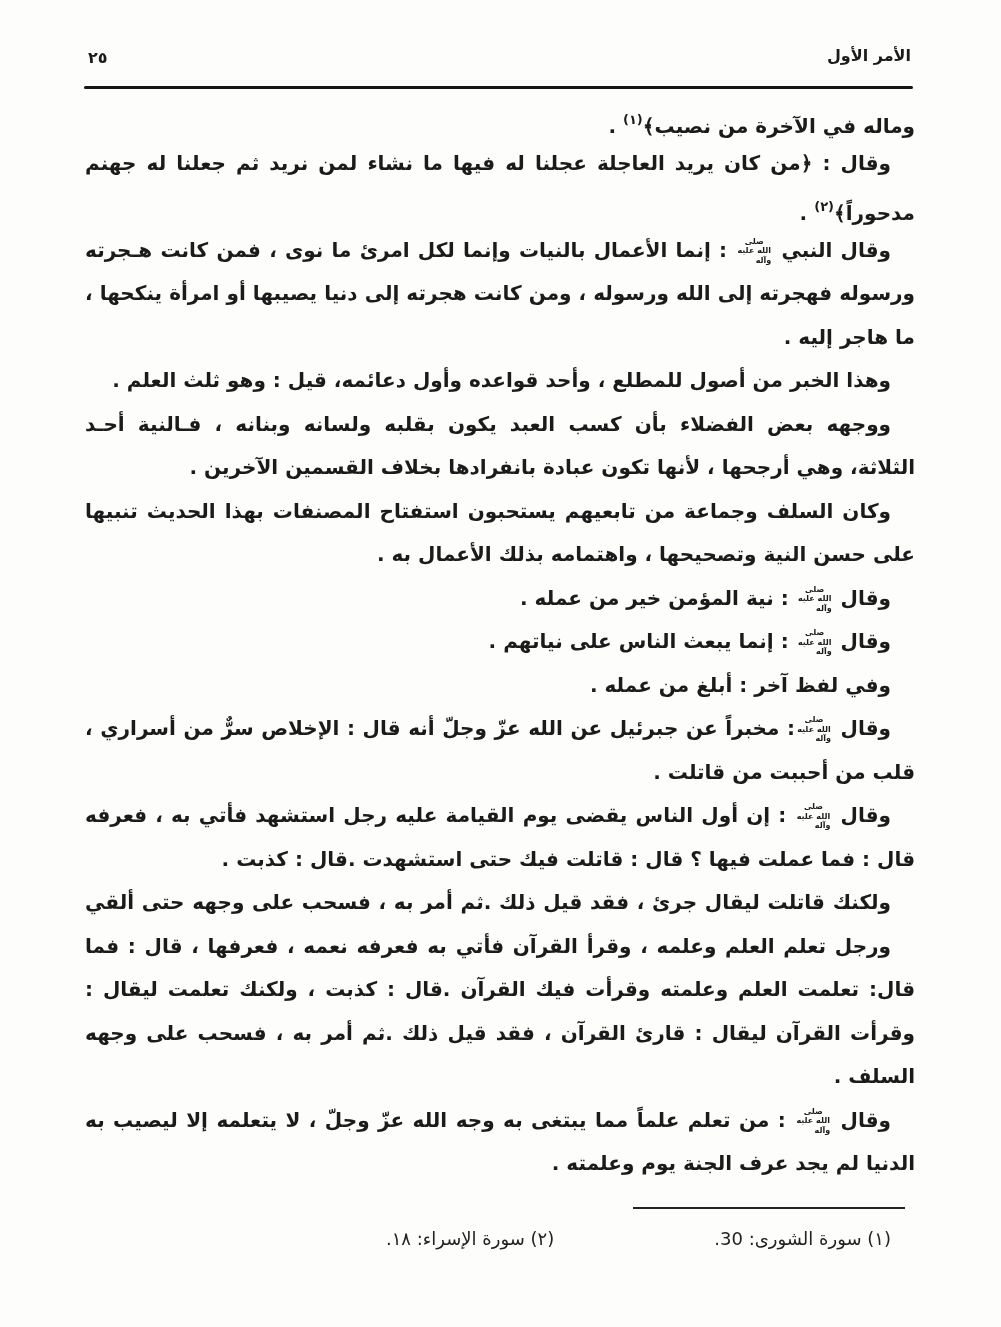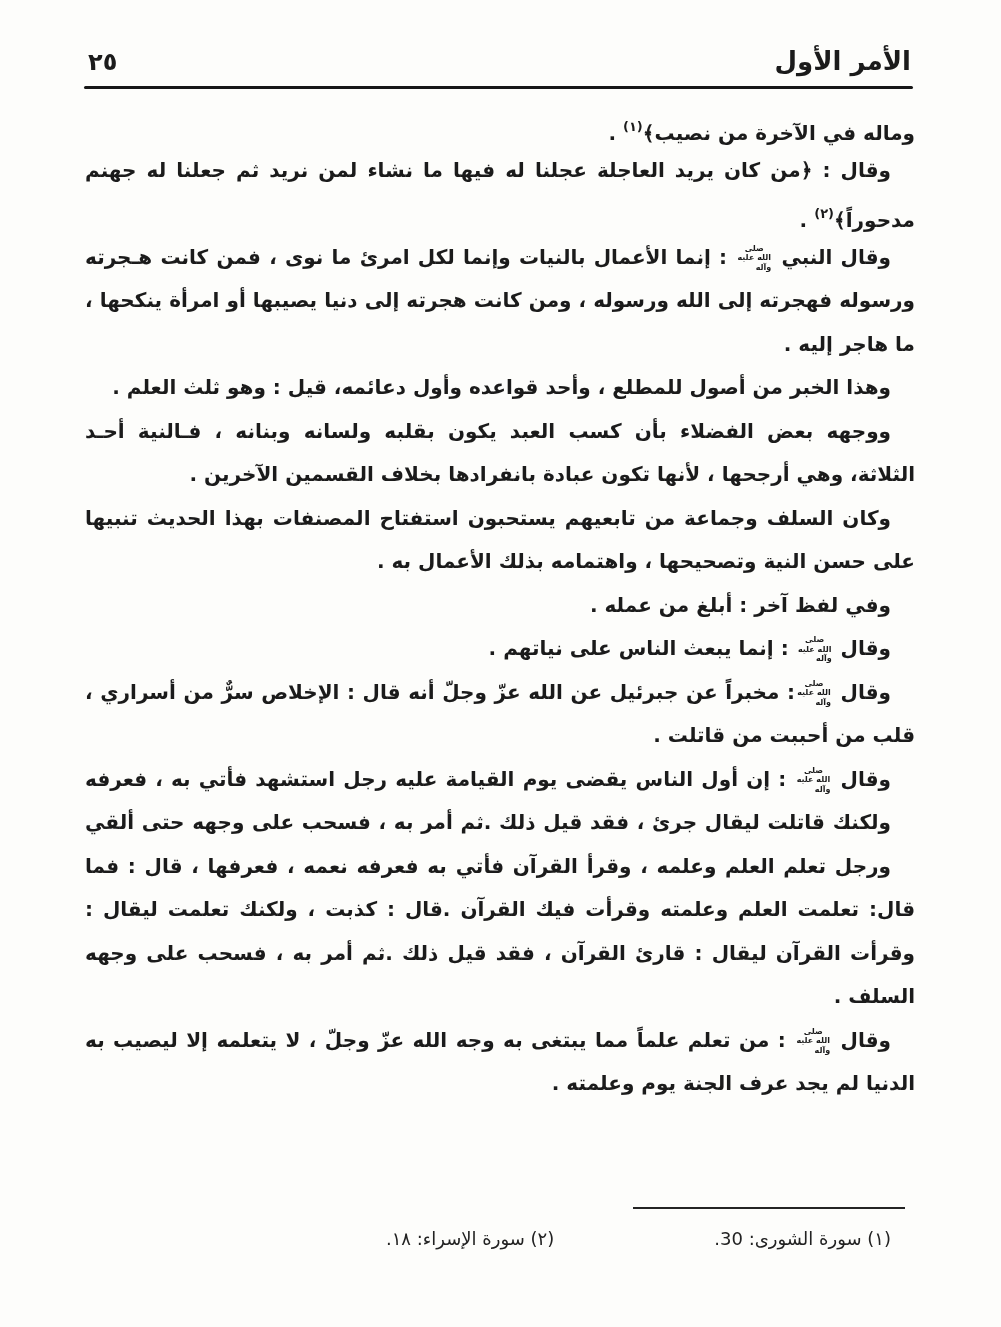--- a/index.html
+++ b/index.html
@@ -8,26 +8,26 @@
     width: 1001px;
     height: 1327px;
     margin: 0 auto;
     background: #fdfdfb;
     font-family: "DejaVu Sans", sans-serif;
     color: #1b1b1b;
     direction: rtl;
     overflow: hidden;
   }
   .header { position: absolute; top: 46px; right: 90px; left: 86px; height: 32px; }
-  .header-title { position: absolute; right: 0; top: 0; font-size: 26px; font-weight: bold; }
-  .page-number { position: absolute; left: 2px; top: 2px; font-size: 24px; font-weight: bold; letter-spacing: 1px; text-align: right; }
+  .header-title { position: absolute; right: 0; top: 0; font-size: 16px; font-weight: bold; }
+  .page-number { position: absolute; left: 2px; top: 2px; font-size: 16px; font-weight: bold; letter-spacing: 1px; text-align: right; }
   .rule { position: absolute; top: 86px; left: 84px; right: 88px; height: 3px; background: #171717; border-radius: 2px; }
   .content {
     position: absolute;
-    top: 105px;
+    top: 98px;
     right: 86px;
     width: 830px;
     font-size: 20px;
     font-weight: bold;
     line-height: 43.5px;
     direction: rtl;
   }
   .line { height: 43.5px; overflow: hidden; white-space: normal; }
   .just { text-align: justify; text-align-last: justify; }
   .right { text-align: right; text-align-last: right; }
@@ -70,25 +70,27 @@
       <div class="line just ind">وقال : ﴿من كان يريد العاجلة عجلنا له فيها ما نشاء لمن نريد ثم جعلنا له جهنم يصليها مـذموماً</div>
       <div class="line right">مدحوراً﴾<span class="sup">(٢)</span> .</div>
       <div class="line just ind">وقال النبي <span class="hon">صلى الله عليه وآله</span> : إنما الأعمال بالنيات وإنما لكل امرئ ما نوى ، فمن كانت هـجرته إلى اللـه</div>
       <div class="line just">ورسوله فهجرته إلى الله ورسوله ، ومن كانت هجرته إلى دنيا يصيبها أو امرأة ينكحها ، فهجرته إلى</div>
       <div class="line right">ما هاجر إليه .</div>
       <div class="line right ind">وهذا الخبر من أصول للمطلع ، وأحد قواعده وأول دعائمه، قيل : وهو ثلث العلم .</div>
       <div class="line just ind">ووجهه بعض الفضلاء بأن كسب العبد يكون بقلبه ولسانه وبنانه ، فـالنية أحـد أقسـام كسـبه</div>
       <div class="line right">الثلاثة، وهي أرجحها ، لأنها تكون عبادة بانفرادها بخلاف القسمين الآخرين .</div>
       <div class="line just ind">وكان السلف وجماعة من تابعيهم يستحبون استفتاح المصنفات بهذا الحديث تنبيها للمطلع</div>
       <div class="line right">على حسن النية وتصحيحها ، واهتمامه بذلك الأعمال به .</div>
+      <div class="line right ind">وقال <span class="hon">صلى الله عليه وآله</span> : نية المؤمن خير من عمله .</div>
+      <div class="line right ind">وقال <span class="hon">صلى الله عليه وآله</span> : إنما يبعث الناس على نياتهم .</div>
       <div class="line right ind">وفي لفظ آخر : أبلغ من عمله .</div>
-      <div class="line right ind">وقال <span class="hon">صلى الله عليه وآله</span> : إنما يبعث الناس على نياتهم .</div>
       <div class="line just ind">وقال <span class="hon">صلى الله عليه وآله</span>: مخبراً عن جبرئيل عن الله عزّ وجلّ أنه قال : الإخلاص سرٌّ من أسراري ، استودعته</div>
       <div class="line right">قلب من أحببت من قاتلت .</div>
       <div class="line just ind">وقال <span class="hon">صلى الله عليه وآله</span> : إن أول الناس يقضى يوم القيامة عليه رجل استشهد فأتي به ، فعرفه نعمه ، فعرفها ،</div>
+      <div class="line right">قال : فما عملت فيها ؟ قال : قاتلت فيك حتى استشهدت .قال : كذبت .</div>
       <div class="line just ind">ولكنك قاتلت ليقال جرئ ، فقد قيل ذلك .ثم أمر به ، فسحب على وجهه حتى ألقي في النار.</div>
       <div class="line just ind">ورجل تعلم العلم وعلمه ، وقرأ القرآن فأتي به فعرفه نعمه ، فعرفها ، قال : فما عملت فيها ؟</div>
       <div class="line just">قال: تعلمت العلم وعلمته وقرأت فيك القرآن .قال : كذبت ، ولكنك تعلمت ليقال : عـالم ،</div>
       <div class="line just">وقرأت القرآن ليقال : قارئ القرآن ، فقد قيل ذلك .ثم أمر به ، فسحب على وجهه حتى ألقي في</div>
       <div class="line right">السلف .</div>
       <div class="line just ind">وقال <span class="hon">صلى الله عليه وآله</span> : من تعلم علماً مما يبتغى به وجه الله عزّ وجلّ ، لا يتعلمه إلا ليصيب به غرضاً من</div>
       <div class="line right">الدنيا لم يجد عرف الجنة يوم وعلمته .</div>
     </div>
   <div class="fn-divider"></div>
   <div class="footnotes">

